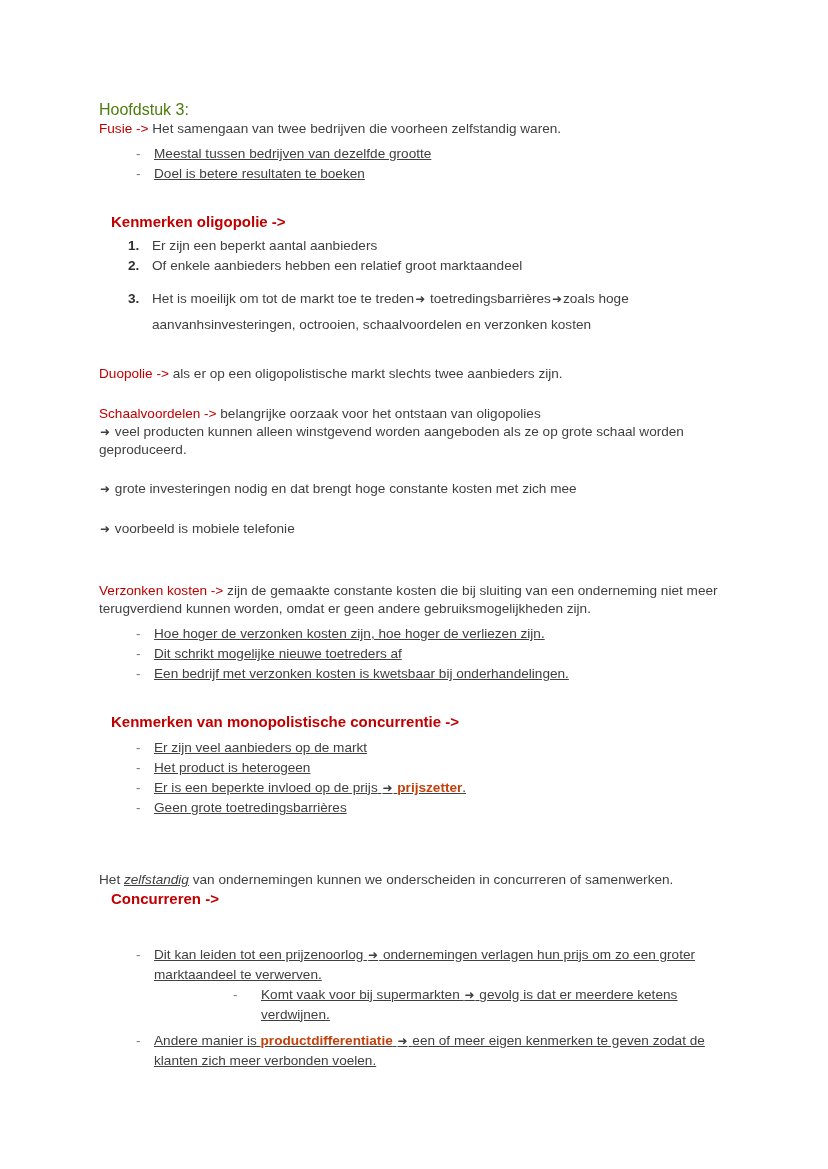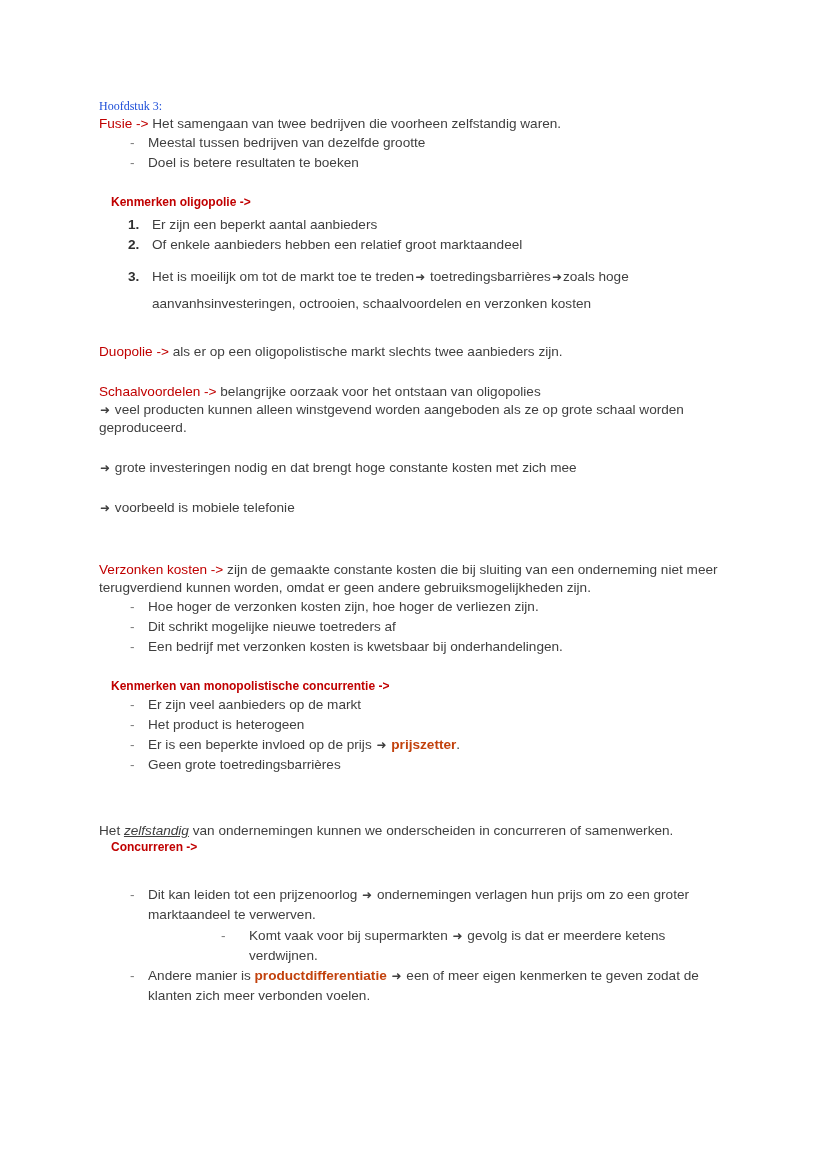--- a/index.html
+++ b/index.html
@@ -32,33 +32,32 @@
 
   
   .para {
     margin: 0;
     font-size: 13.6px;
     line-height: 1.32;
     color: #3f3f3f;
   }
   .plain-line {
     margin: 0;
-    font-size: 12px;
+    font-size: 16px;
     line-height: 1.32;
-    color: #1d4ed8;
-    font-family: Liberation Serif, serif;
+    color: #4d7c0f;
   }
   .term {
     color: #c00000;
     font-weight: normal;
   }
   .heading-red {
     color: #c00000;
     font-weight: bold;
-    font-size: 12px;
+    font-size: 15px;
     line-height: 1.32;
     margin: 0;
     padding-left: 12px;
   }
   .bold-dark {
     font-weight: bold;
     color: #c2410c;
   }
   .ital-under {
     font-style: italic;
@@ -72,22 +71,23 @@
 
   
   .sp-sm { height: 9px; }
   .sp-lg { height: 22px; }
   .sp-xl { height: 30px; }
   .sp-xxl { height: 38px; }
 
   
   ul.dash {
     list-style: none;
-    margin: 0;
+    margin: 6px;
     padding: 0;
+    text-decoration: underline;
   }
   ul.dash > li {
     position: relative;
     padding-left: 49px;
     font-size: 13.6px;
     line-height: 1.47;
     color: #3f3f3f;
   }
   ul.dash > li::before {
     content: "-";

